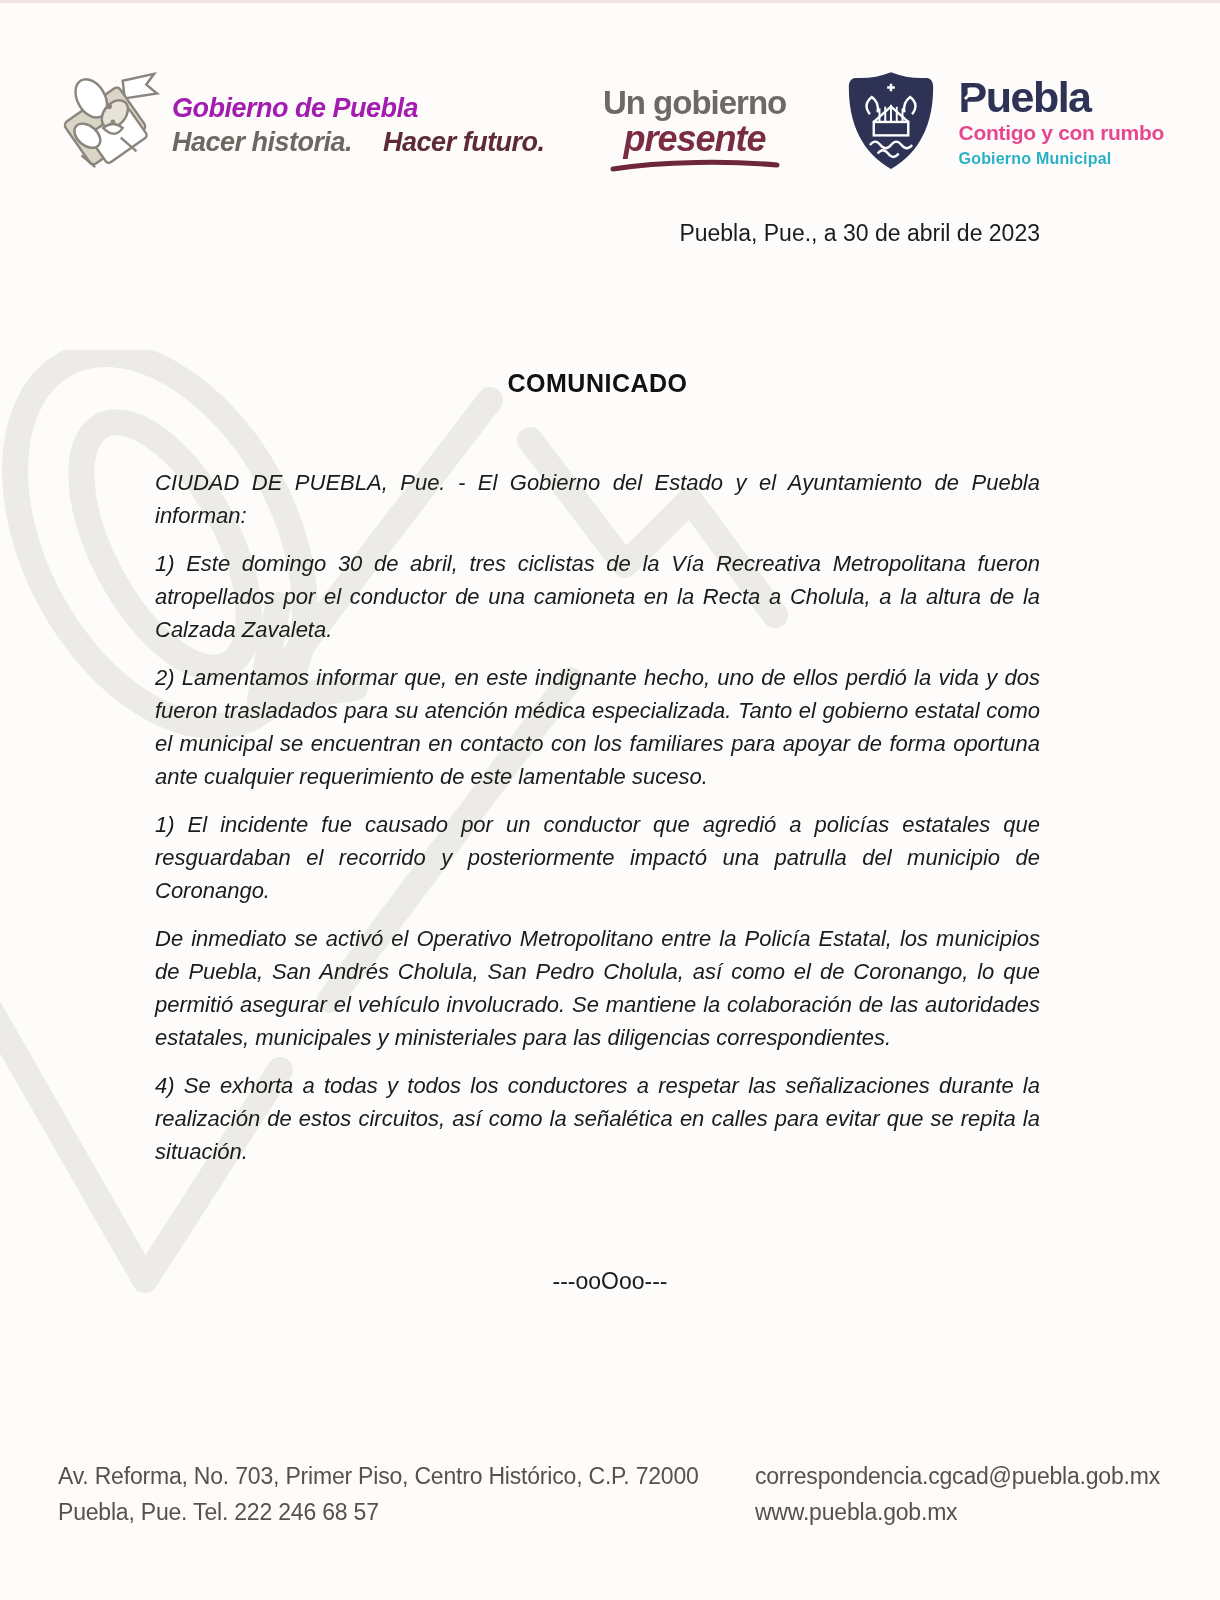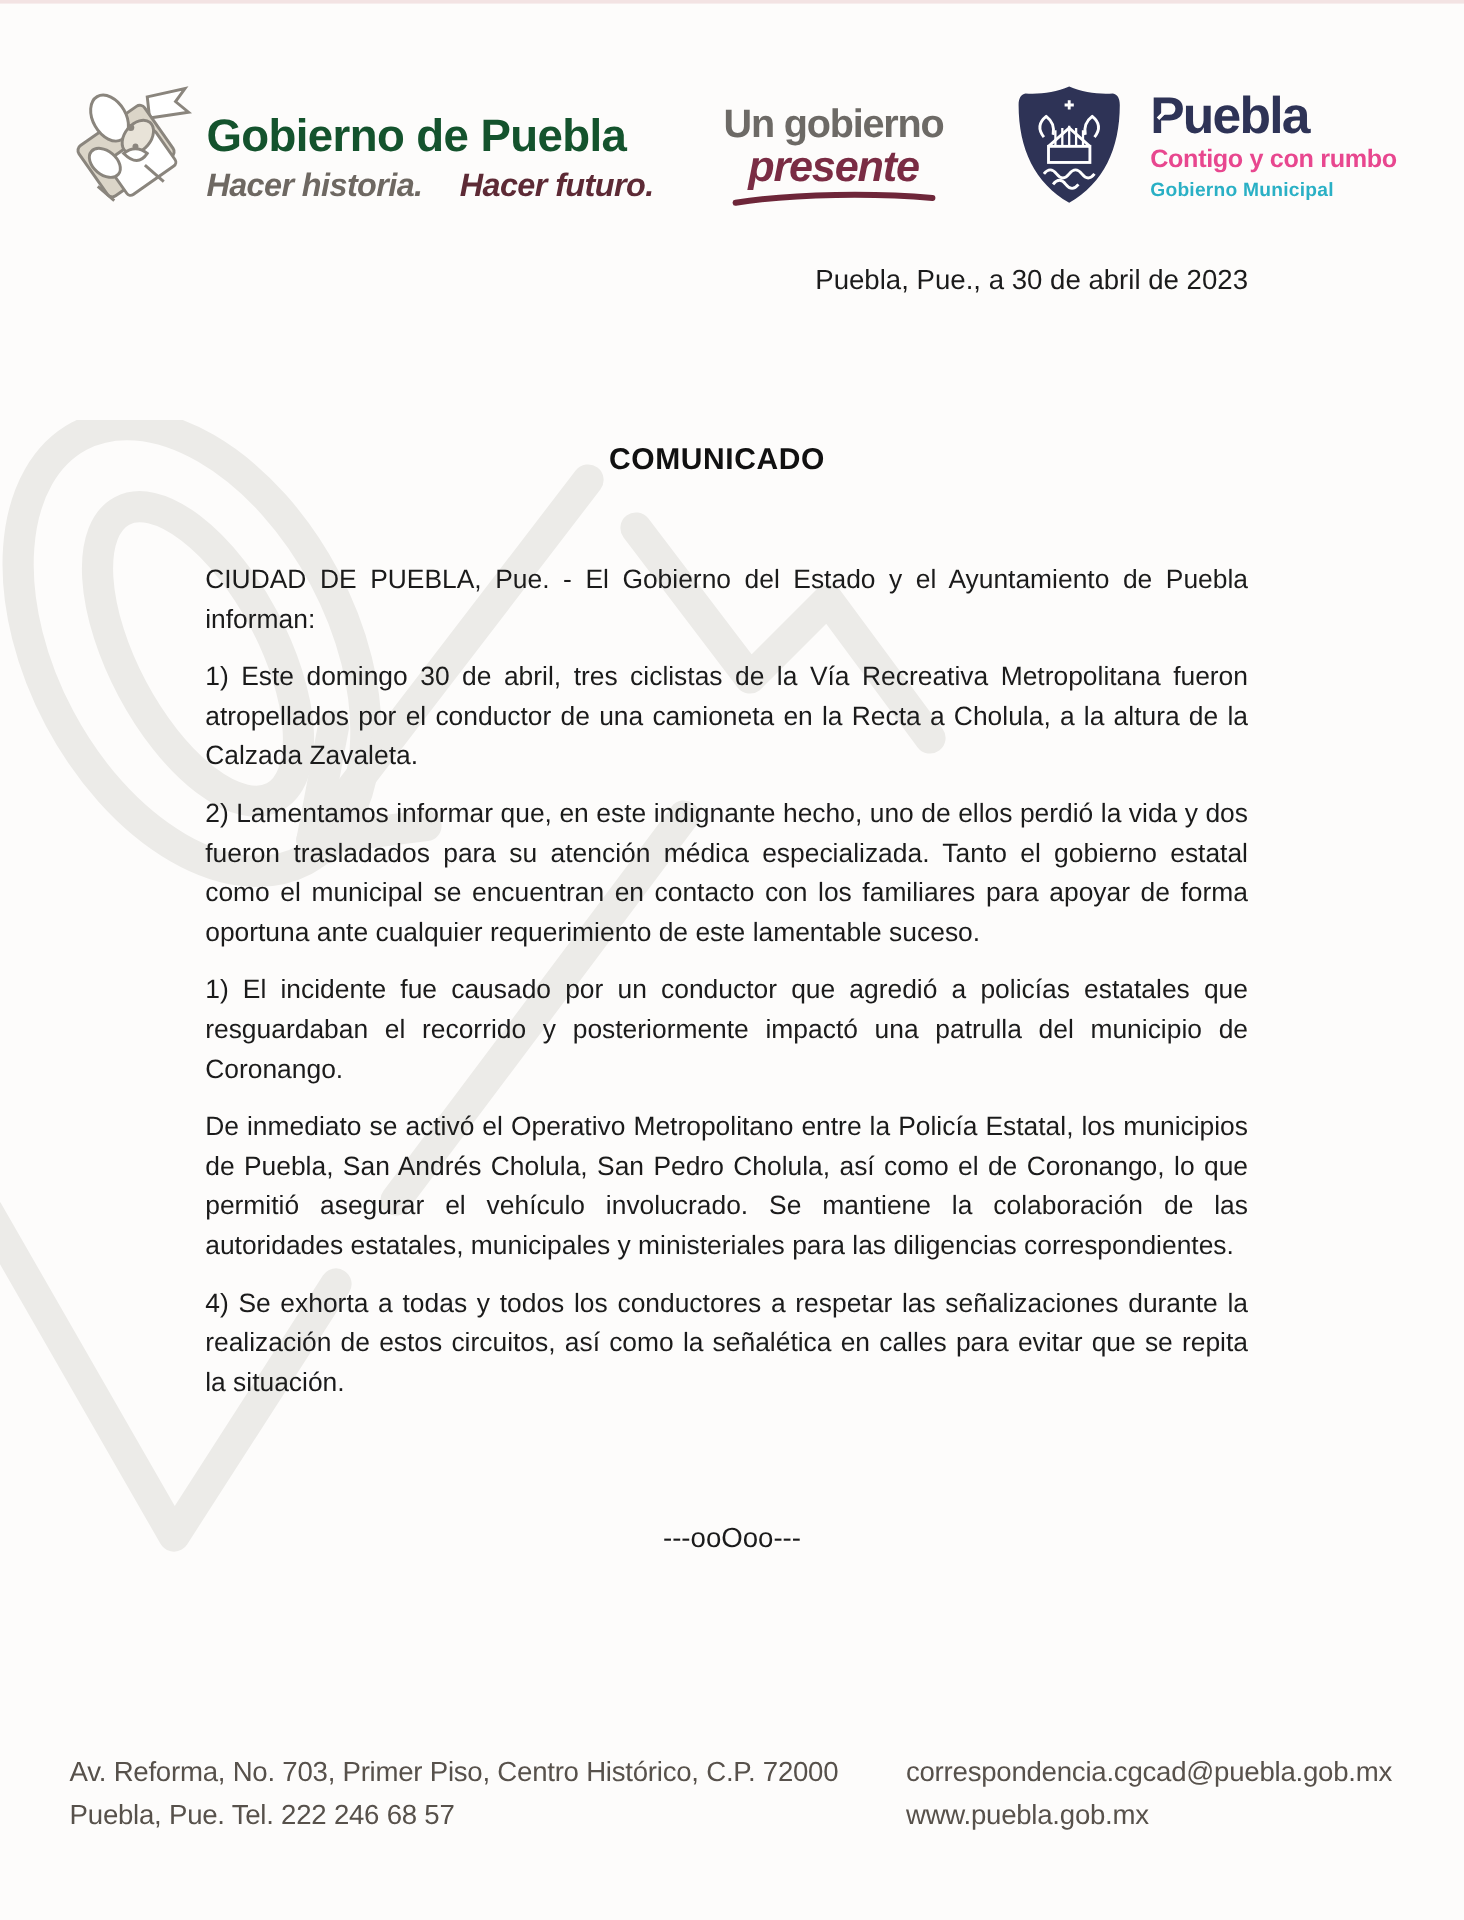--- a/index.html
+++ b/index.html
@@ -34,25 +34,26 @@
   
   .header {
     display: flex;
     justify-content: space-between;
     align-items: flex-start;
     padding: 64px 56px 0 52px;
   }
   .logo-state { display: flex; align-items: flex-start; gap: 10px; }
   .logo-state-text { margin-top: 30px; }
   .logo-state-title {
-    font-size: 38px;
-    font-weight: bold;
-    color: #14532d;
+    font-size: 27px;
+    font-weight: bold;
+    color: #a21caf;
     letter-spacing: -0.5px;
     line-height: 1.1;
+    font-style: italic;
   }
   .logo-state-tagline { font-size: 27px; margin-top: 3px; letter-spacing: -0.5px; }
   .tagline-regular { font-style: italic; color: #6e6862; font-weight: 600; }
   .tagline-bold { font-style: italic; font-weight: bold; color: #5d2a35; margin-left: 24px; }
 
   .logo-center { text-align: center; margin-top: 22px; }
   .logo-center-line1 {
     font-size: 33px;
     font-weight: bold;
     color: #6d6a66;
@@ -110,21 +111,21 @@
     color: #111;
     letter-spacing: 0.5px;
   }
   .doc-body {
     margin: 68px 180px 0 155px;
     font-size: 22px;
     line-height: 33px;
     color: #1b1b1b;
     text-align: justify;
   }
-  .doc-body p { margin: 0 0 15px 16px; }
+  .doc-body p { margin: 0 0 15px 0; font-style: italic; }
   .separator {
     margin-top: 100px;
     text-align: center;
     font-size: 23px;
     color: #1b1b1b;
   }
 
   
   .footer {
     position: absolute;

